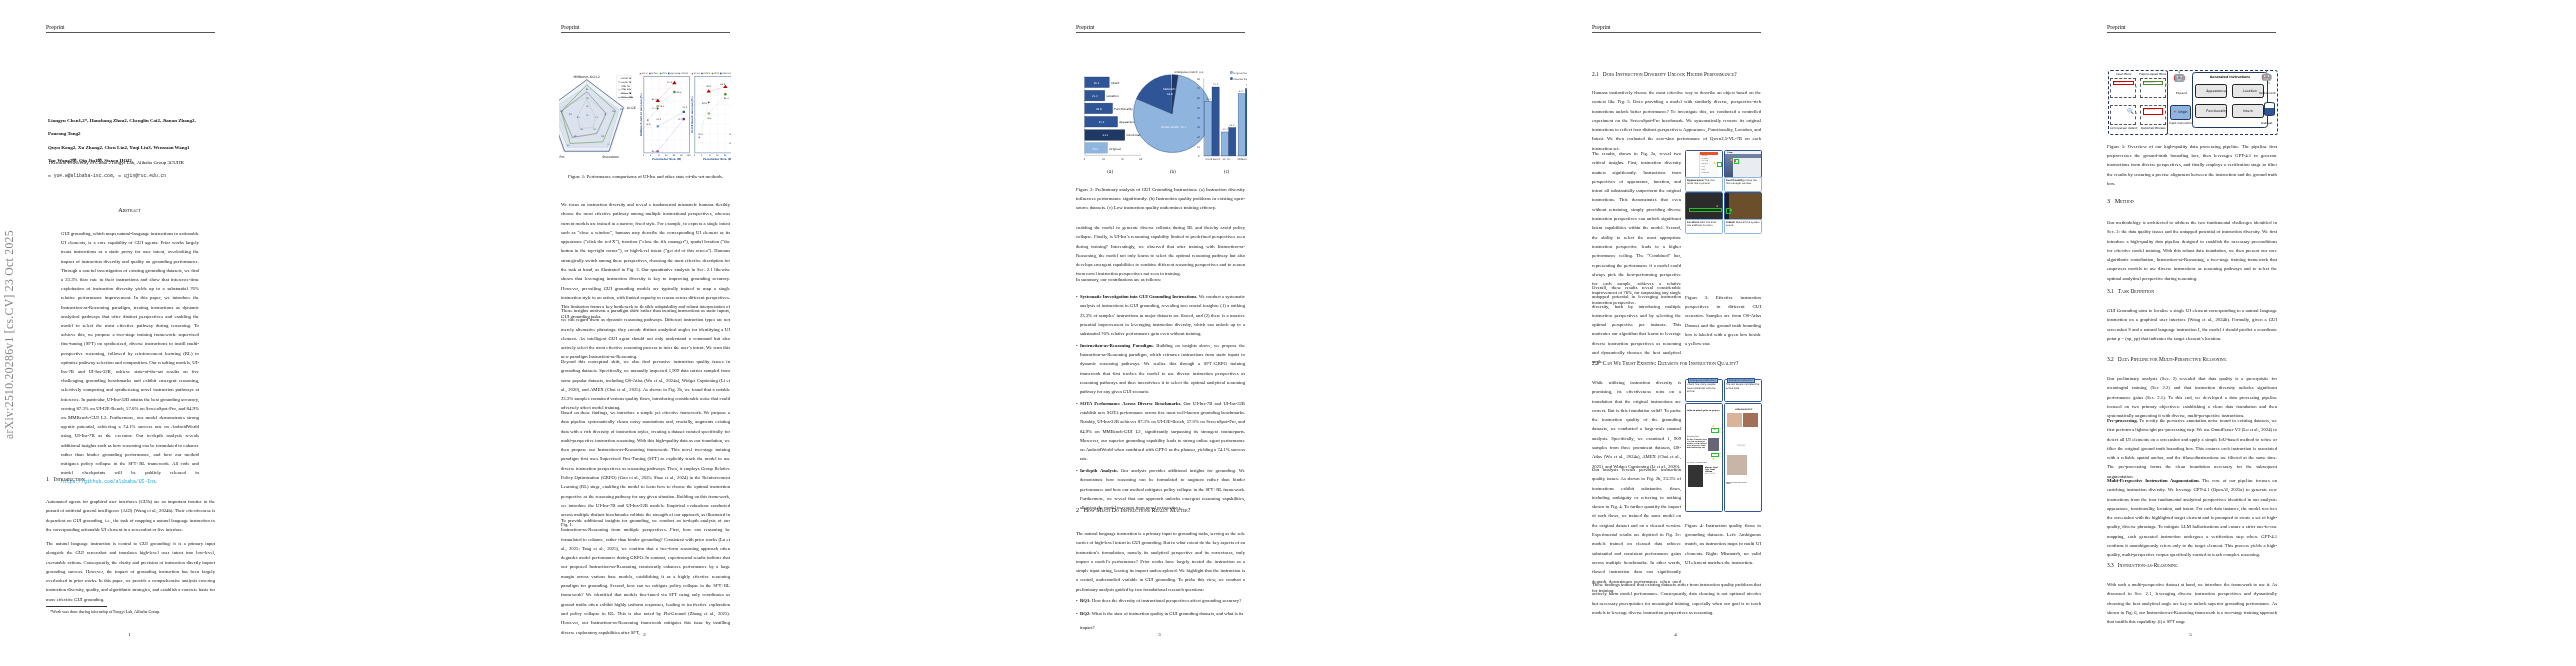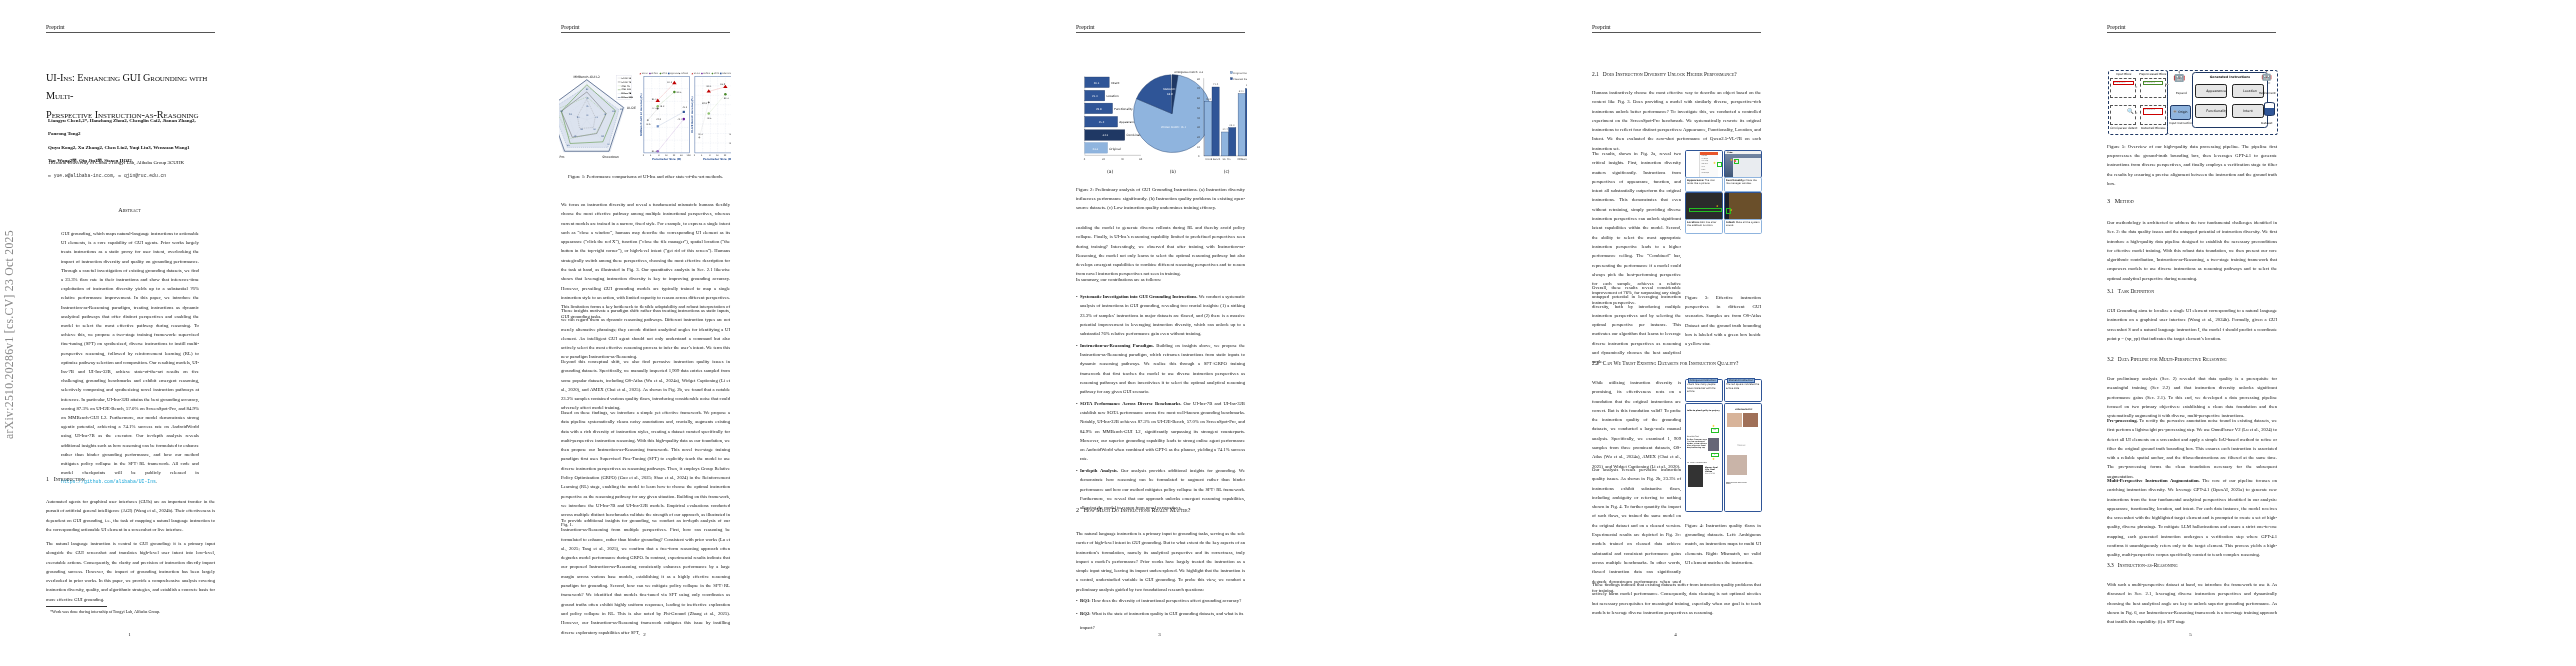--- a/index.html
+++ b/index.html
@@ -28,24 +28,20 @@
 
 <div class="sidebar">
   <span>arXiv:2510.20286v1  [cs.CV]  23 Oct 2025</span>
 </div>
 
 <div class="pg" style="left:0px;">
   <div class="head">
       <span>Preprint</span>
     </div>
 
-  <div style="position:absolute;left:46px;top:69px;width:172px;font-size:10.3px;line-height:18.3px;font-variant:small-caps;letter-spacing:-0.1px;">
-    <div>UI-Ins: Enhancing GUI Grounding with Multi-</div>
-    <div>Perspective Instruction-as-Reasoning</div>
-  </div>
 
   <div style="position:absolute;left:48px;top:114px;width:167px;font-size:5px;line-height:13.3px;font-weight:bold;">
     <div>Liangyu Chen1,2*, Hanzhang Zhou2, Chenglin Cai2, Jianan Zhang2, Panrong Tong2</div>
     <div>Quyu Kong2, Xu Zhang2, Chen Liu2, Yuqi Liu3, Wenxuan Wang1</div>
     <div>Yue Wang2✉, Qin Jin1✉, Steven HOI2</div>
   </div>
   <div style="position:absolute;left:48px;top:160px;font-size:5px;">1Renmin University of China    2Tongyi Lab, Alibaba Group    3CUHK</div>
   <div style="position:absolute;left:48px;top:173px;font-size:4.7px;font-family:'Liberation Mono',monospace;color:#333;">✉ yue.w@alibaba-inc.com,   ✉ qjin@ruc.edu.cn</div>
 
   <div style="position:absolute;left:0;width:259px;text-align:center;top:207px;font-size:6.1px;font-variant:small-caps;">Abstract</div>

